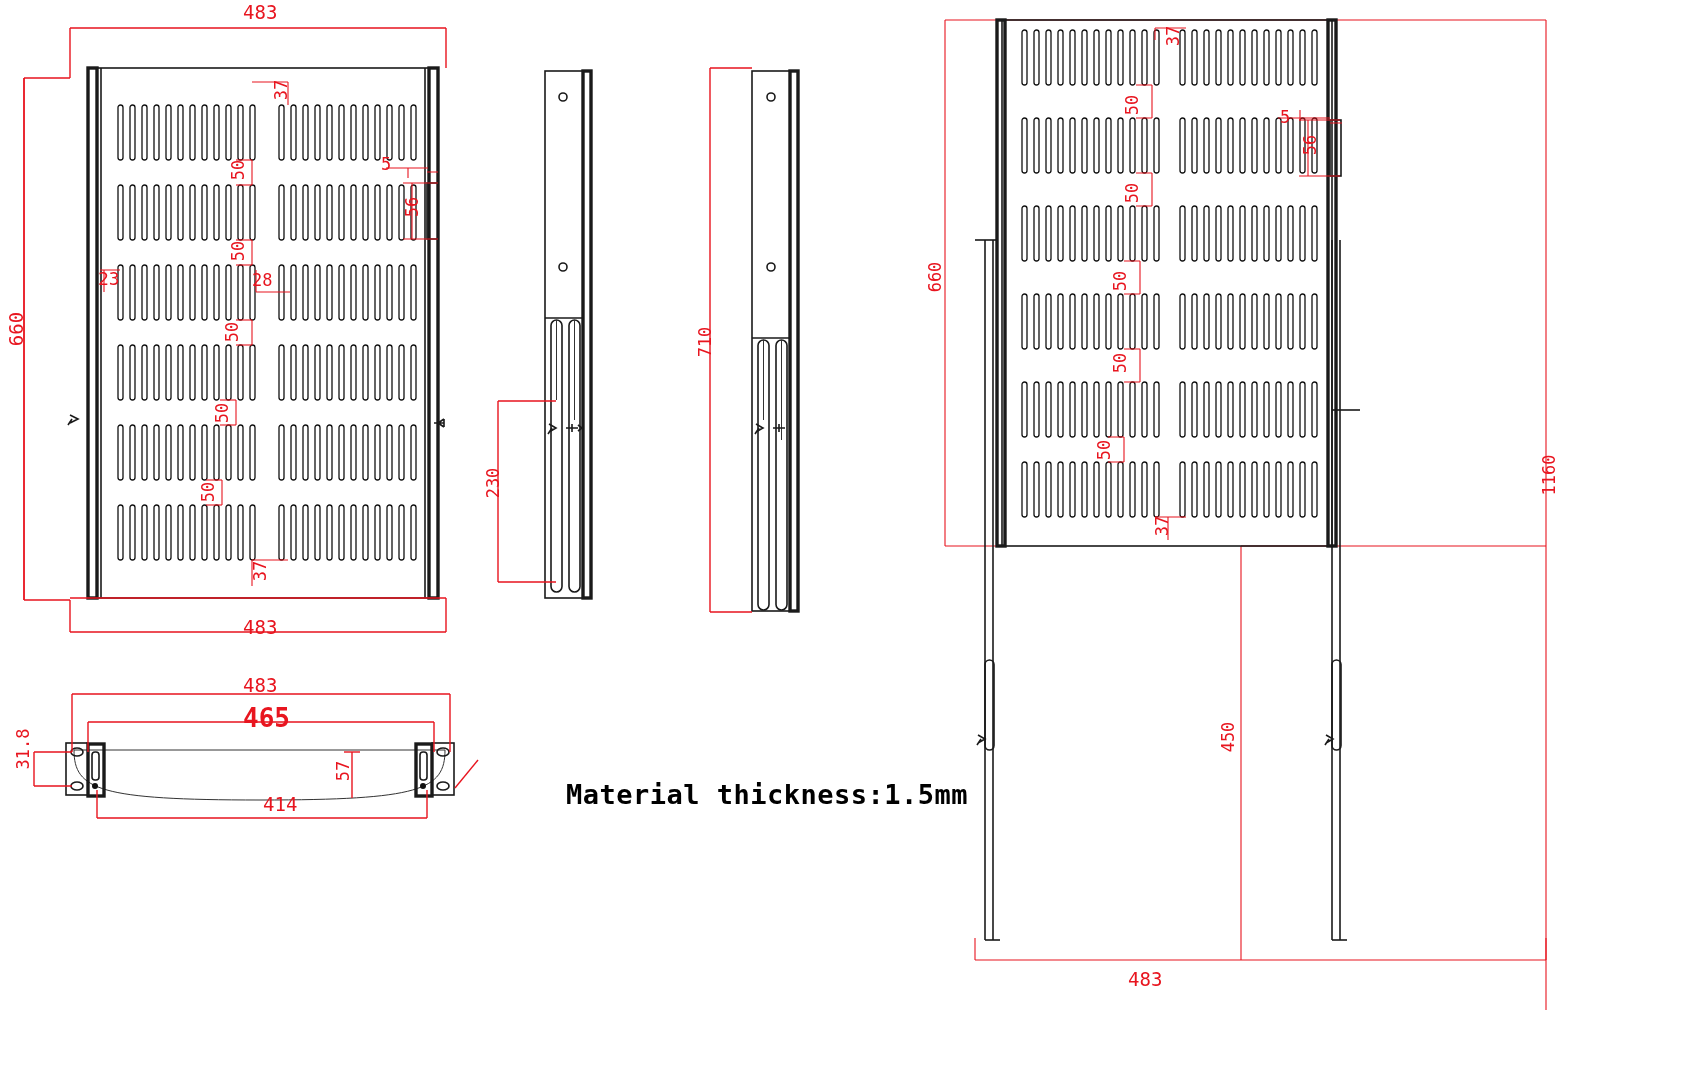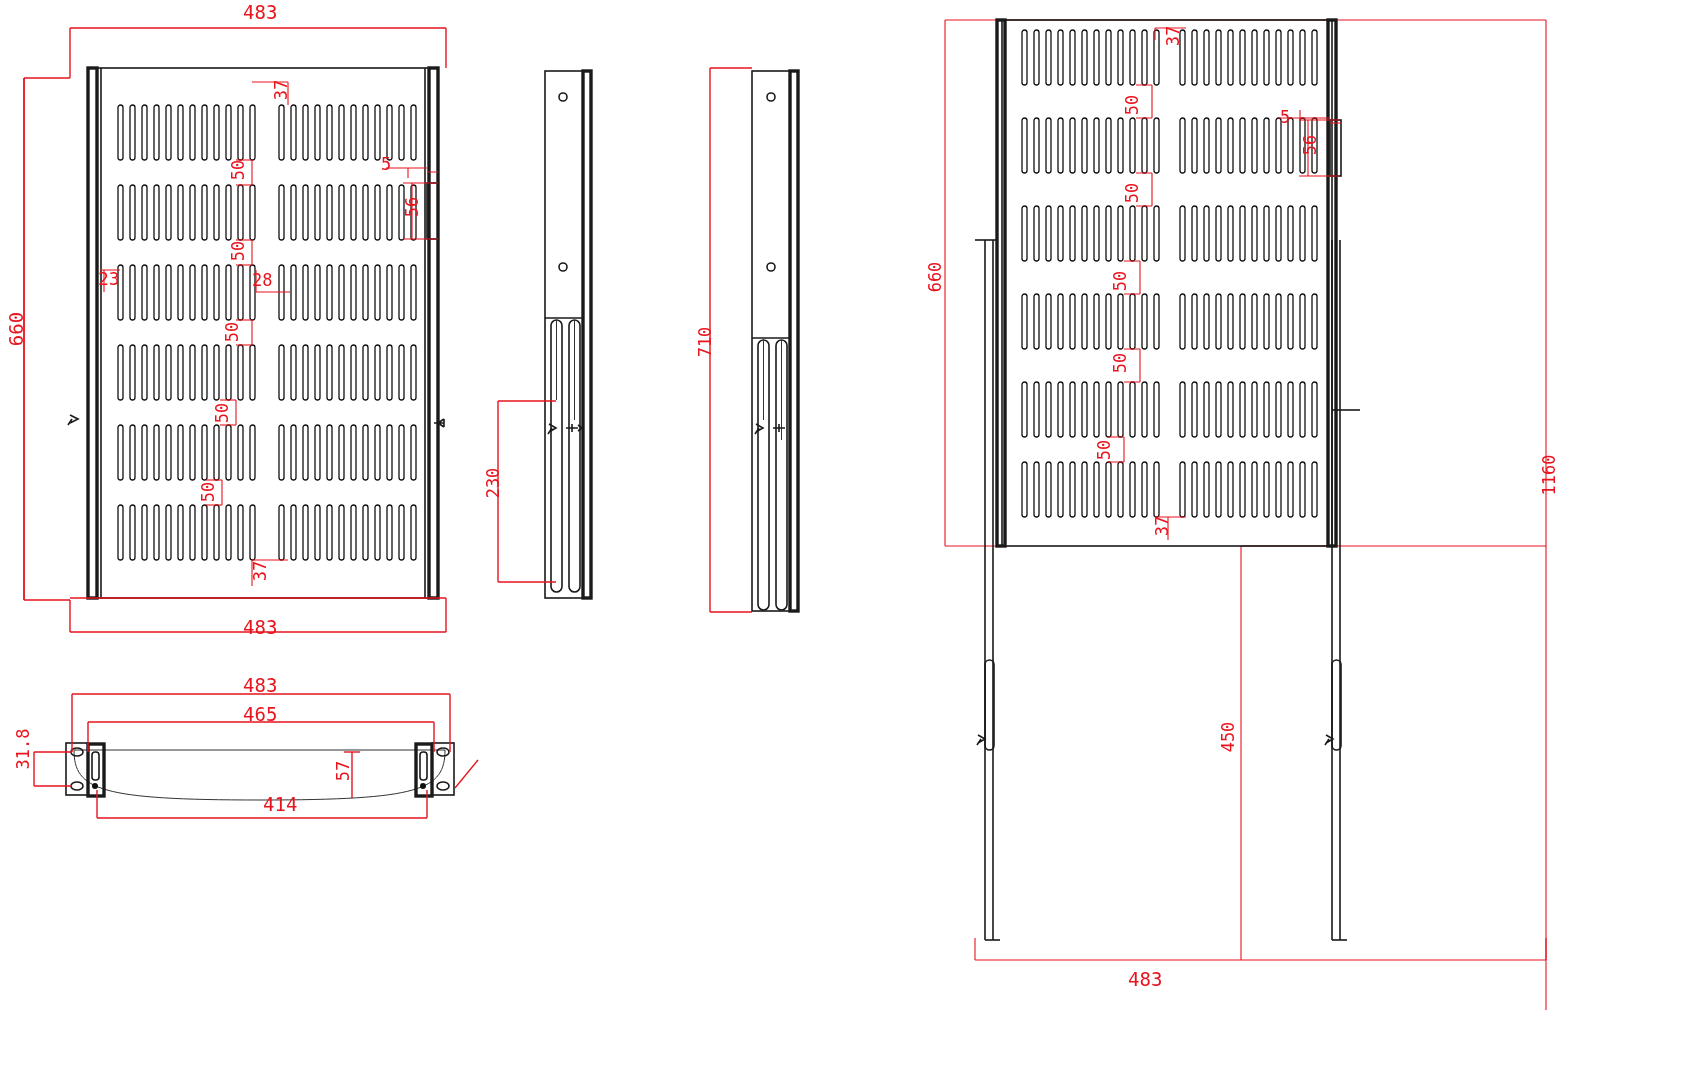--- a/index.html
+++ b/index.html
@@ -580,21 +580,21 @@
 <div class="cap" style="left:381px;top:154px;font-size:17px;color:#e8151f;">5</div>
 
 <div class="cap" style="left:402px;top:197px;font-size:17px;color:#e8151f;transform:rotate(-90deg);transform-origin:center;">56</div>
 
 <div class="cap" style="left:478px;top:473px;font-size:17px;color:#e8151f;transform:rotate(-90deg);transform-origin:center;">230</div>
 
 <div class="cap" style="left:690px;top:332px;font-size:17px;color:#e8151f;transform:rotate(-90deg);transform-origin:center;">710</div>
 
 <div class="cap" style="left:243px;top:674px;font-size:19px;color:#e8151f;">483</div>
 
-<div class="cap" style="left:243px;top:703px;font-size:19px;color:#e8151f;">465</div>
+<div class="cap" style="left:243px;top:703px;font-size:26px;color:#e8151f;font-weight:bold;">465</div>
 
 <div class="cap" style="left:243px;top:793px;font-size:19px;color:#e8151f;margin-left:20px;">414</div>
 
 <div class="cap" style="left:3px;top:739px;font-size:17px;color:#e8151f;transform:rotate(-90deg);transform-origin:center;">31.8</div>
 
 <div class="cap" style="left:333px;top:761px;font-size:17px;color:#e8151f;transform:rotate(-90deg);transform-origin:center;">57</div>
 
 <div class="cap" style="left:920px;top:267px;font-size:17px;color:#e8151f;transform:rotate(-90deg);transform-origin:center;">660</div>
 
 <div class="cap" style="left:1529px;top:465px;font-size:17px;color:#e8151f;transform:rotate(-90deg);transform-origin:center;">1160</div>
@@ -614,14 +614,15 @@
 <div class="cap" style="left:1110px;top:353px;font-size:17px;color:#e8151f;transform:rotate(-90deg);transform-origin:center;">50</div>
 
 <div class="cap" style="left:1094px;top:440px;font-size:17px;color:#e8151f;transform:rotate(-90deg);transform-origin:center;">50</div>
 
 <div class="cap" style="left:1152px;top:516px;font-size:17px;color:#e8151f;transform:rotate(-90deg);transform-origin:center;">37</div>
 
 <div class="cap" style="left:1280px;top:107px;font-size:17px;color:#e8151f;">5</div>
 
 <div class="cap" style="left:1300px;top:135px;font-size:17px;color:#e8151f;transform:rotate(-90deg);transform-origin:center;">56</div>
 
+<div class="cap" style="left:566px;top:779px;font-size:27px;color:#000;font-weight:bold;letter-spacing:0.5px;">Material thickness:1.5mm</div>
 
 </div>
 
 </body></html>

